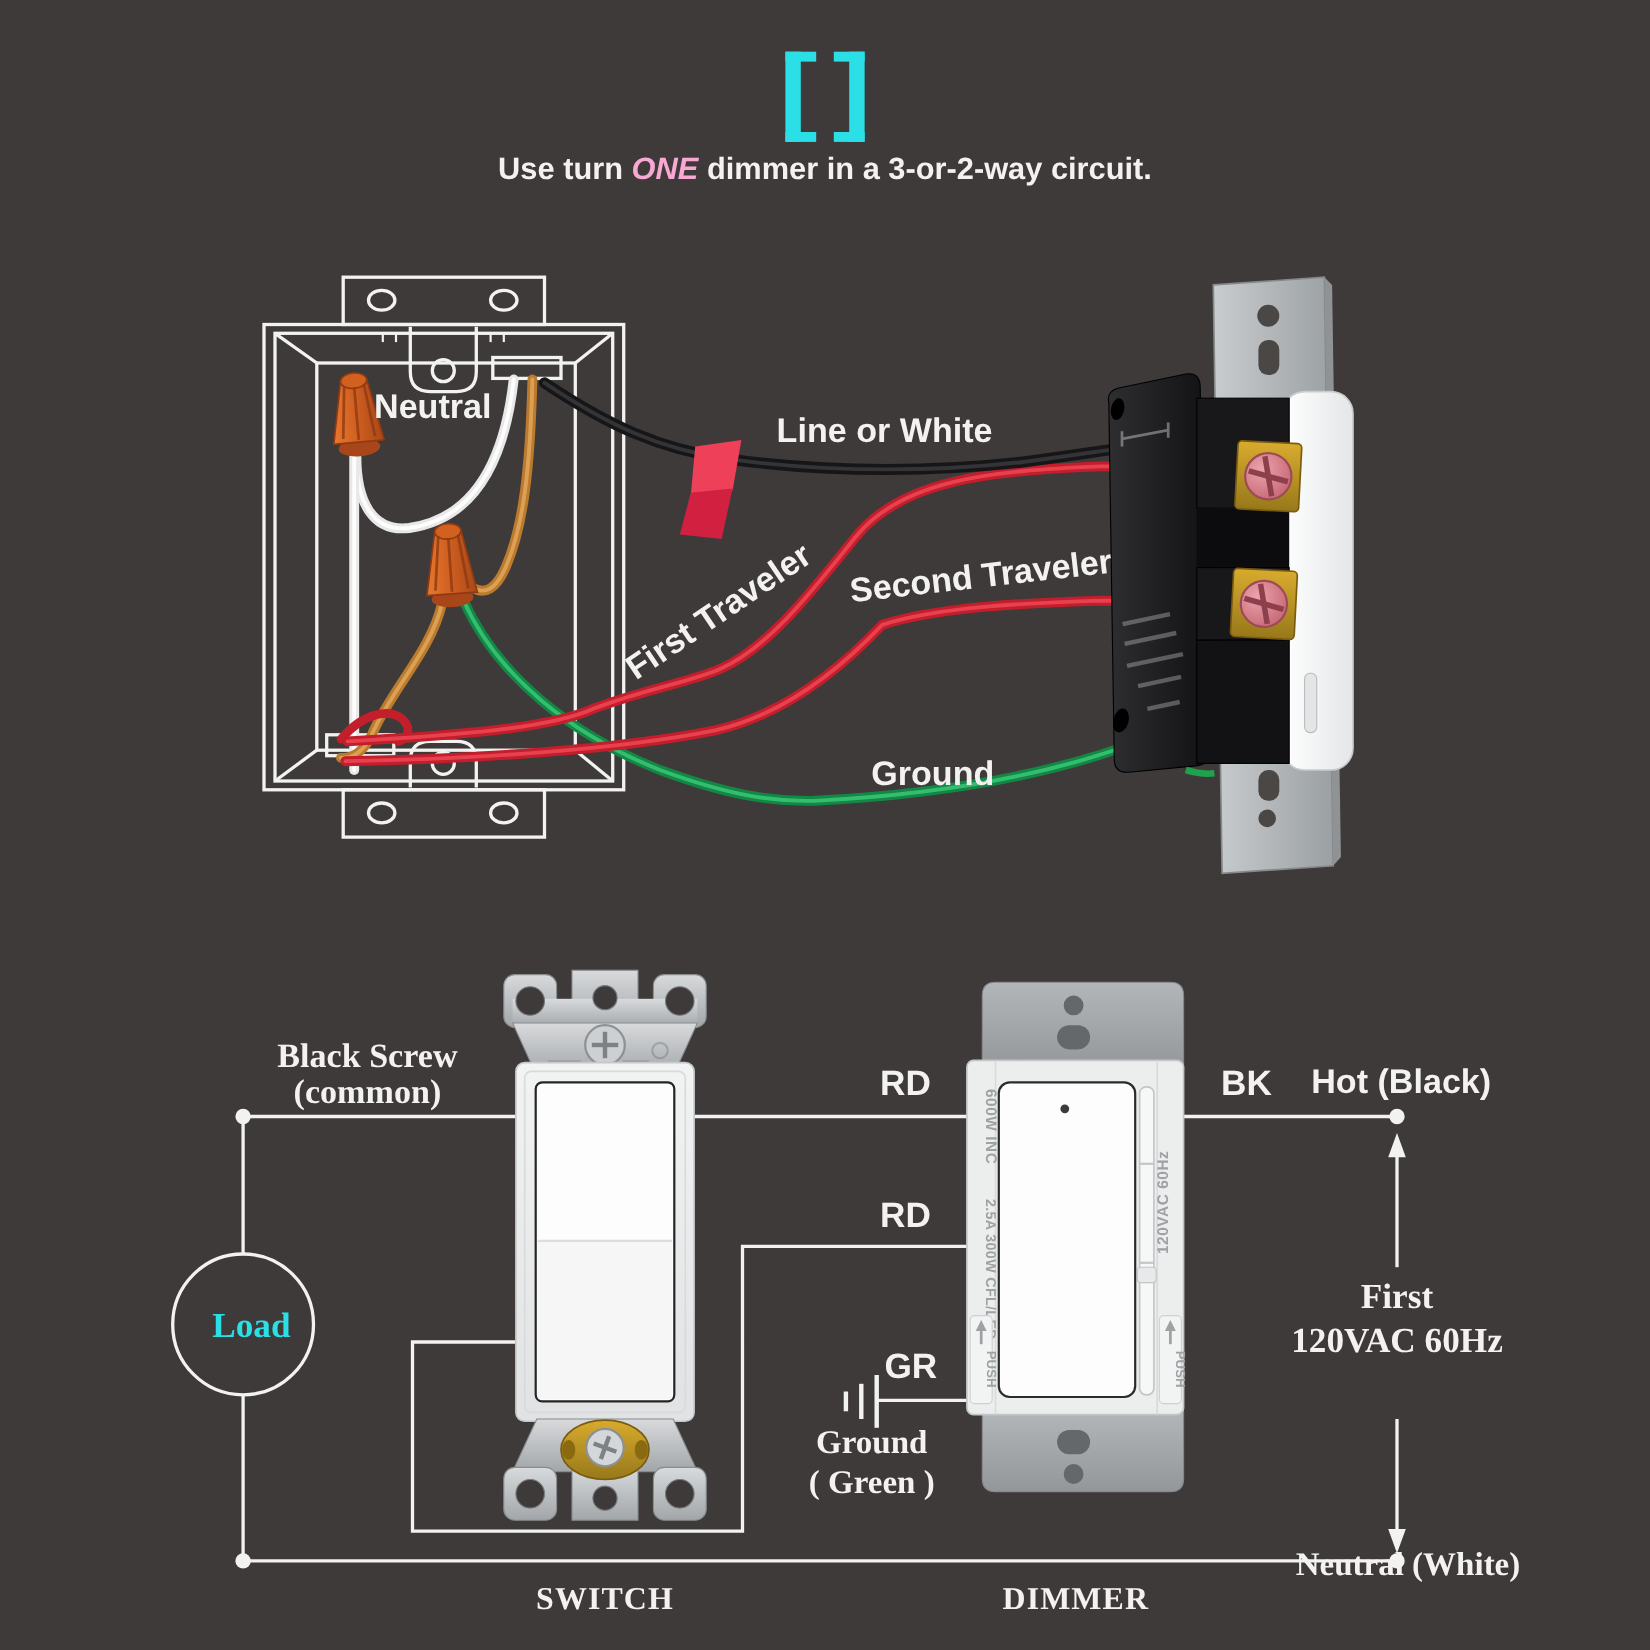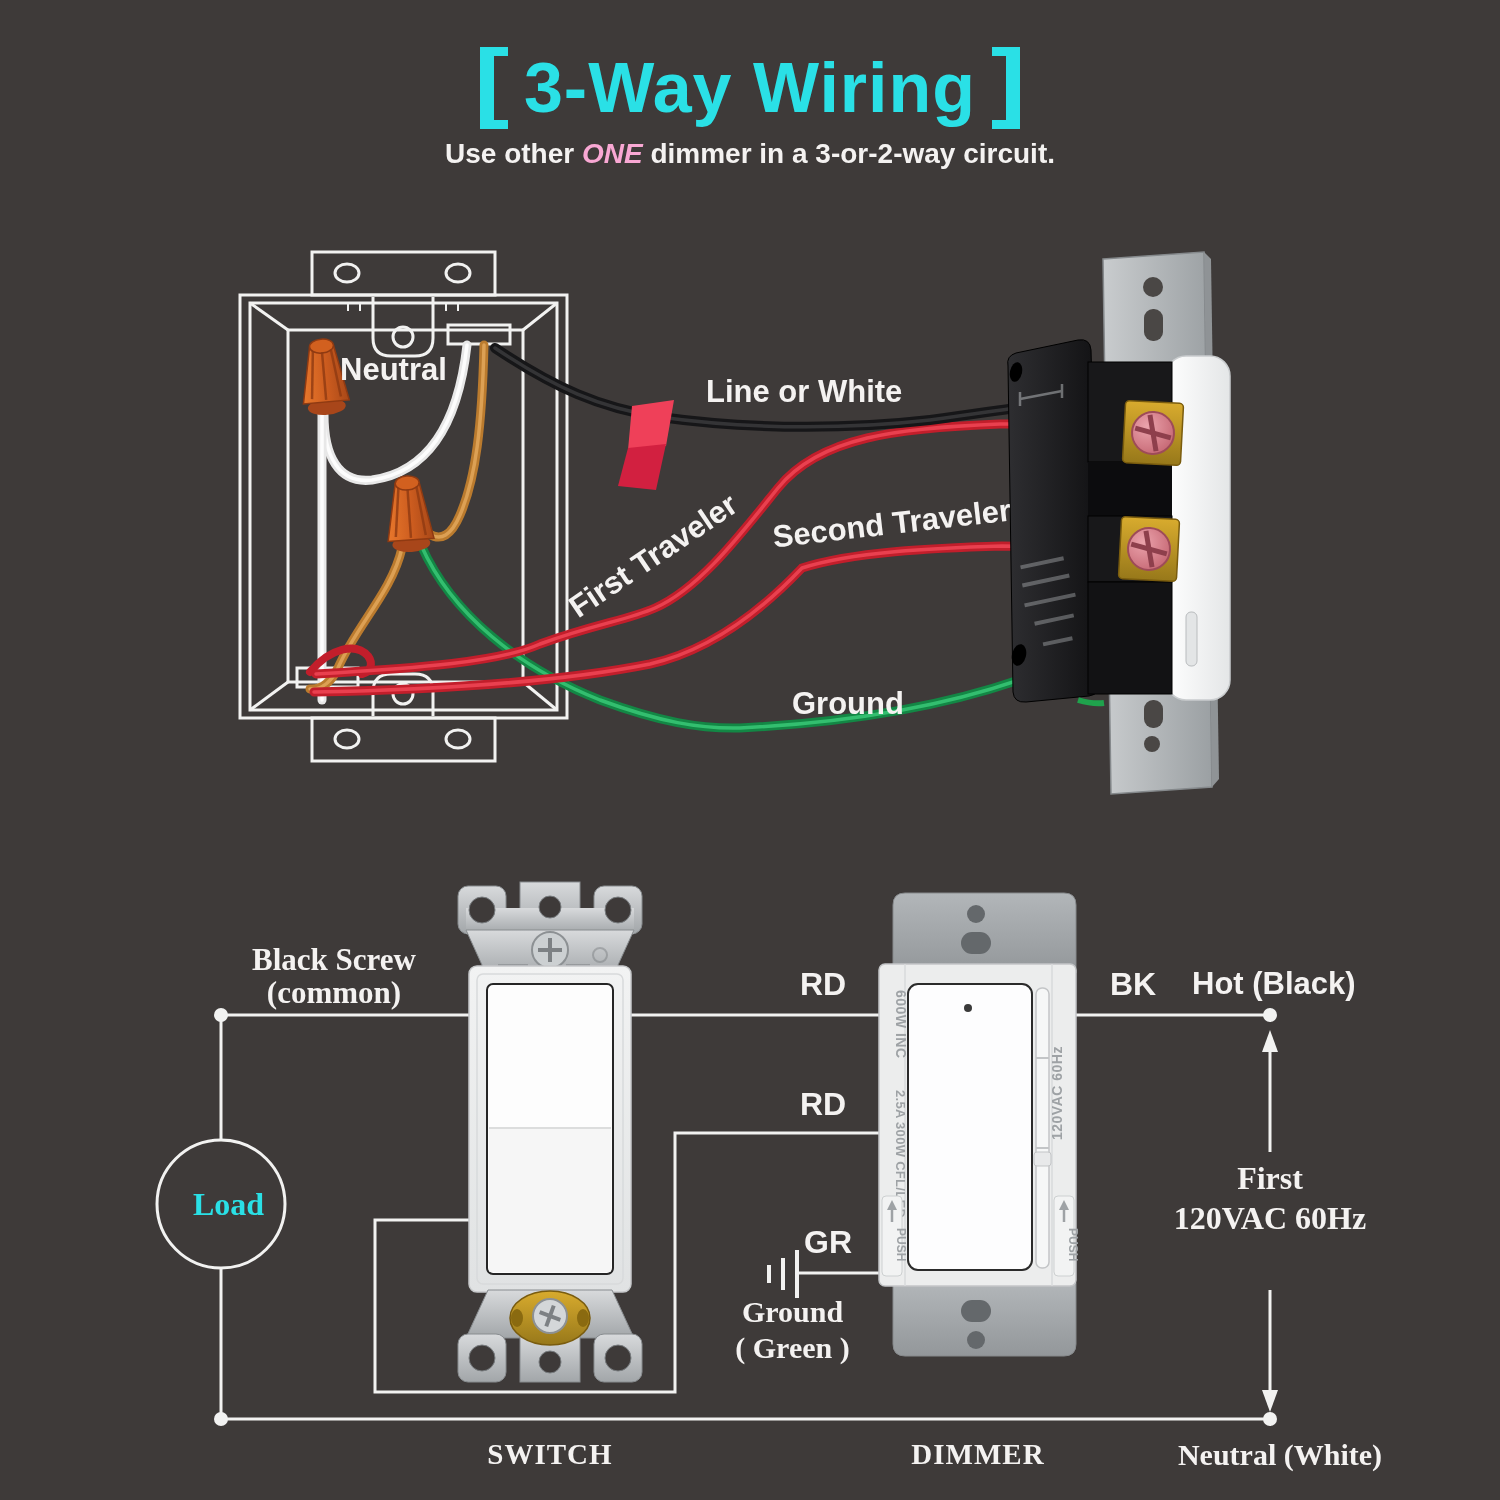--- a/index.html
+++ b/index.html
@@ -290,36 +290,35 @@
       <line x1="1036" y1="1058" x2="1049" y2="1058" stroke="#C3C5C7" stroke-width="2"></line>
       <line x1="1036" y1="1148" x2="1049" y2="1148" stroke="#C3C5C7" stroke-width="2"></line>
       <rect x="1034" y="1152" width="17" height="14" rx="3" fill="#E8E9EA" stroke="#C3C5C7"></rect>
     </g>
   </g>
 </svg>
 
 <div class="header">
   <div class="title-row">
     <span class="bracket left"></span>
-    <span class="title-text">3-Way Wiring</span>
     <span class="bracket right"></span>
   </div>
-  <div class="sub1"><span>Use other </span><span class="hl">ONE</span><span> dimmer in a 3-or-2-way circuit.</span></div>
+  <div class="sub1"><span>Use turn </span><span class="hl">ONE</span><span> dimmer in a 3-or-2-way circuit.</span></div>
 </div>
 
 <div class="lbl" style="left:340px;top:352px;">Neutral</div>
 <div class="lbl" style="left:706px;top:374px;">Line or White</div>
 <div class="lbl" style="left:556px;top:538px;transform:rotate(-34deg);transform-origin:center;">First Traveler</div>
 <div class="lbl" style="left:772px;top:506px;transform:rotate(-6.5deg);transform-origin:center;">Second Traveler</div>
 <div class="lbl" style="left:792px;top:686px;">Ground</div>
 
 <div class="lbl center" style="left:224px;top:943px;width:220px;font-size:31px;line-height:33px;"><span>Black Screw</span><br><span>(common)</span></div>
 <div class="lbl center cyan" style="left:156px;top:1186px;width:145px;font-size:32px;">Load</div>
 <div class="lbl" style="left:800px;top:966px;font-size:32px;">RD</div>
 <div class="lbl" style="left:800px;top:1086px;font-size:32px;">RD</div>
 <div class="lbl" style="left:804px;top:1224px;font-size:32px;">GR</div>
 <div class="lbl center" style="left:705px;top:1294px;width:175px;font-size:30px;line-height:36px;"><span>Ground</span><br><span>( Green )</span></div>
 <div class="lbl" style="left:1110px;top:966px;font-size:32px;">BK</div>
 <div class="lbl" style="left:1192px;top:966px;font-size:31px;">Hot (Black)</div>
 <div class="lbl center" style="left:1150px;top:1158px;width:240px;font-size:32px;line-height:40px;"><span>First</span><br><span>120VAC 60Hz</span></div>
 <div class="lbl center" style="left:460px;top:1438px;width:180px;font-size:29px;letter-spacing:1px;">SWITCH</div>
 <div class="lbl center" style="left:888px;top:1438px;width:180px;font-size:29px;letter-spacing:1px;">DIMMER</div>
-<div class="lbl center" style="left:1140px;top:1438px;width:280px;font-size:30px;">Neutral (White)</div>
+<div class="lbl center" style="left:1140px;top:1406px;width:280px;font-size:30px;">Neutral (White)</div>
 
 </body></html>

